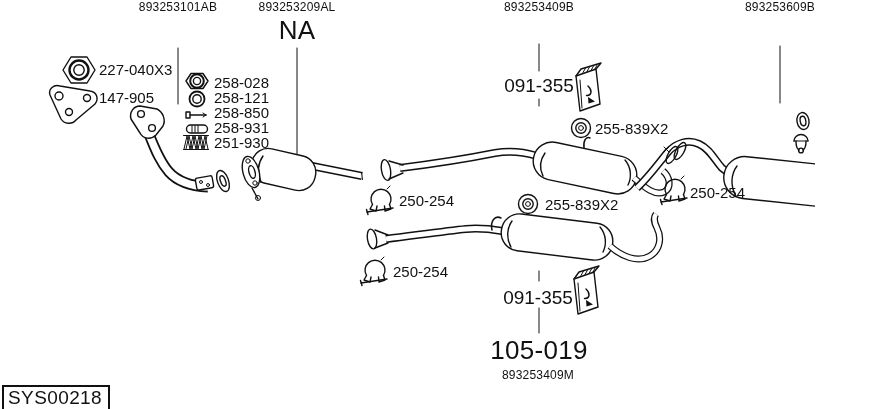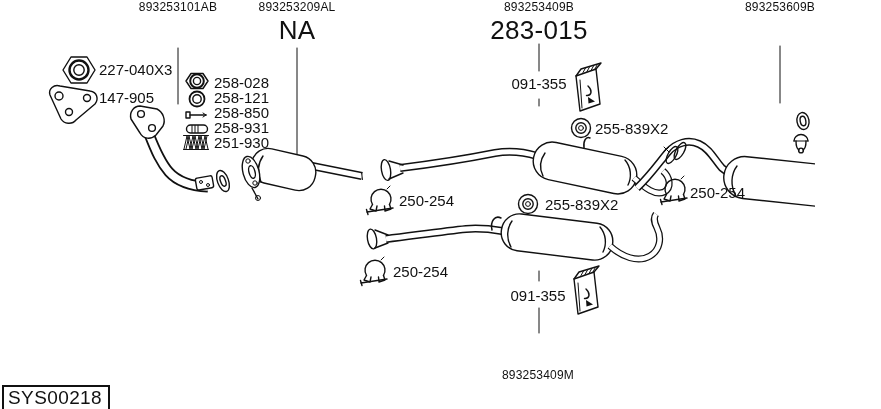--- a/index.html
+++ b/index.html
@@ -7,21 +7,21 @@
   #stage {
     position:relative; width:815px; height:409px; background:#fff;
     font-family:"Liberation Sans", sans-serif; color:#111; overflow:hidden;
   }
   #stage svg { position:absolute; left:0; top:0; }
   .lbl { position:absolute; white-space:nowrap; color:#111; line-height:1.05; }
   .ctr { transform:translateX(-50%); }
   .oem { font-size:12px; letter-spacing:.2px; }
   .big { font-size:26px; letter-spacing:.3px; }
   .mid { font-size:15px; }
-  .hang { font-size:15px; }
+  .hang { font-size:19px; }
   #sysid {
     position:absolute; left:2px; top:385px; border:2px solid #111;
     padding:0 6px 1px 4px; font-size:19px; letter-spacing:.4px;
   }
   .line  { fill:none; stroke:#111; stroke-width:1.4; stroke-linecap:round; stroke-linejoin:round; }
   .fillp { fill:#fff; stroke:#111; stroke-width:1.4; stroke-linejoin:round; }
   .thin  { fill:none; stroke:#111; stroke-width:1; stroke-linecap:round; }
   .tubeo { fill:none; stroke:#111; }
   .tubei { fill:none; stroke:#fff; }
 </style>
@@ -202,37 +202,37 @@
       </g>
     <g>
         <use href="#bracketIcon" transform="translate(570,266)"></use>
       </g>
   </svg>
 
   <div class="lbl oem ctr" style="left:178px;top:1px">893253101AB</div>
   <div class="lbl oem ctr" style="left:297px;top:1px">893253209AL</div>
   <div class="lbl big ctr" style="left:297px;top:17px">NA</div>
   <div class="lbl oem ctr" style="left:539px;top:1px">893253409B</div>
-  <div class="lbl big ctr" style="left:539px;top:17px">283-015</div>
   <div class="lbl oem ctr" style="left:780px;top:1px">893253609B</div>
 
   <div class="lbl mid" style="left:99px;top:62px">227-040X3</div>
   <div class="lbl mid" style="left:99px;top:90px">147-905</div>
   <div class="lbl mid" style="left:214px;top:75px">258-028</div>
   <div class="lbl mid" style="left:214px;top:90px">258-121</div>
   <div class="lbl mid" style="left:214px;top:105px">258-850</div>
   <div class="lbl mid" style="left:214px;top:120px">258-931</div>
   <div class="lbl mid" style="left:214px;top:135px">251-930</div>
 
   <div class="lbl hang ctr" style="left:539px;top:76px">091-355</div>
   <div class="lbl mid" style="left:595px;top:121px">255-839X2</div>
   <div class="lbl mid" style="left:399px;top:193px">250-254</div>
   <div class="lbl mid" style="left:545px;top:197px">255-839X2</div>
   <div class="lbl mid" style="left:393px;top:264px">250-254</div>
   <div class="lbl mid" style="left:818px;top:114px">255-338X2</div>
   <div class="lbl mid" style="left:818px;top:136px">255-806</div>
   <div class="lbl mid" style="left:690px;top:185px">250-254</div>
 
   <div class="lbl hang ctr" style="left:538px;top:288px">091-355</div>
+  <div class="lbl big ctr" style="left:539px;top:337px">105-019</div>
   <div class="lbl oem ctr" style="left:538px;top:369px">893253409M</div>
 
   <div id="sysid">SYS00218</div>
 </div>
 
 </body></html>

